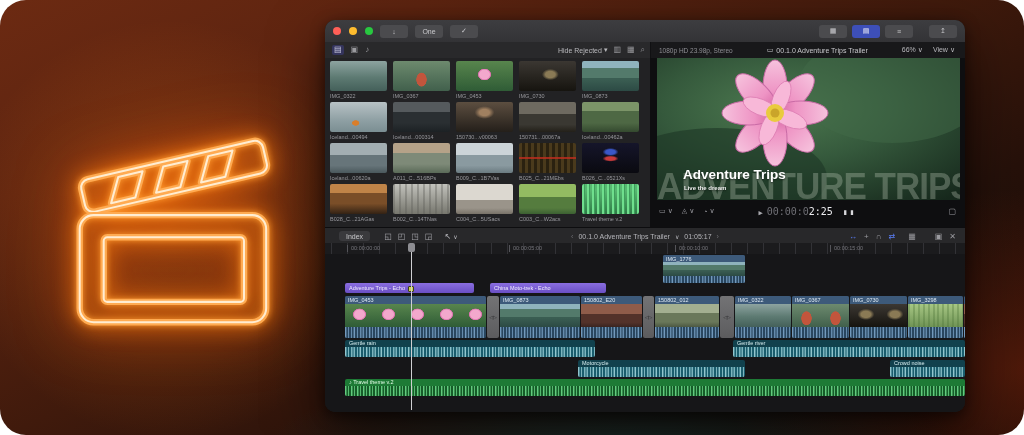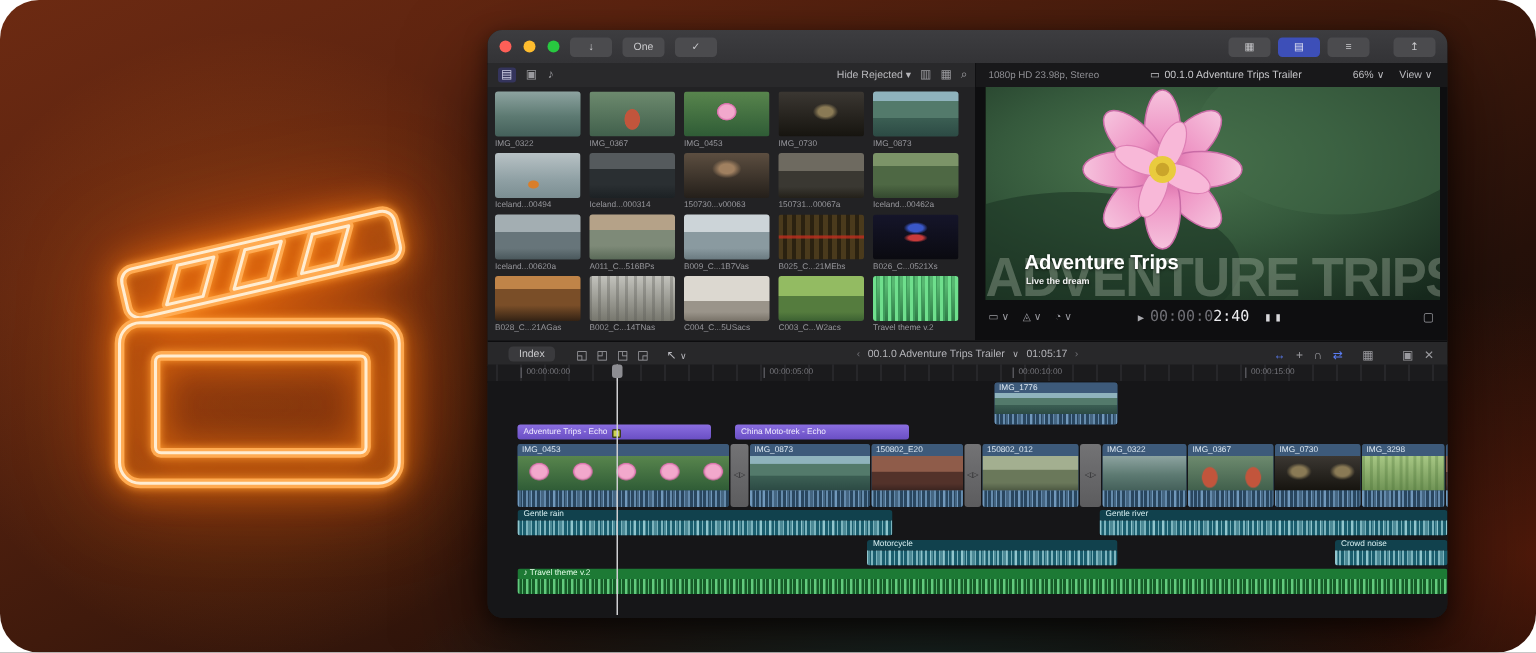--- a/index.html
+++ b/index.html
@@ -308,21 +308,21 @@
           </span>
         <span class="vc-ic">
           <span>◬</span>
             <span>∨</span>
           </span>
         <span class="vc-ic">
           <span>◔</span>
             <span>∨</span>
           </span>
         <span class="vc-center">
-          <span class="playg">▶</span><span class="tc-dim">00:00:0</span><span class="tc-bright">2:40</span><span class="meterbars">▮▮</span>
+          <span class="playg">▶</span><span class="tc-dim">00:00:0</span><span class="tc-bright">2:25</span><span class="meterbars">▮▮</span>
         </span>
         <span class="vc-fs">▢</span>
       </div>
     </div>
 
     <div class="tlbar">
       <span class="idx">Index</span>
       <span class="edit-ics">
         <span>◱</span>
         <span>◰</span>

